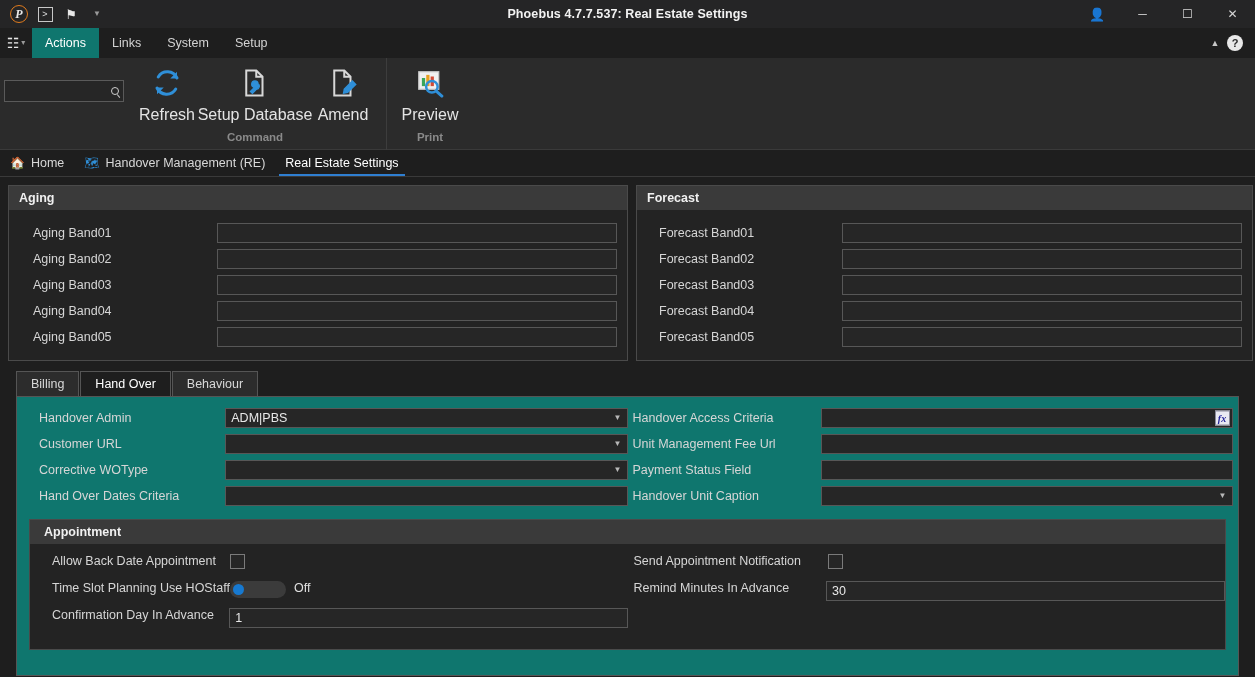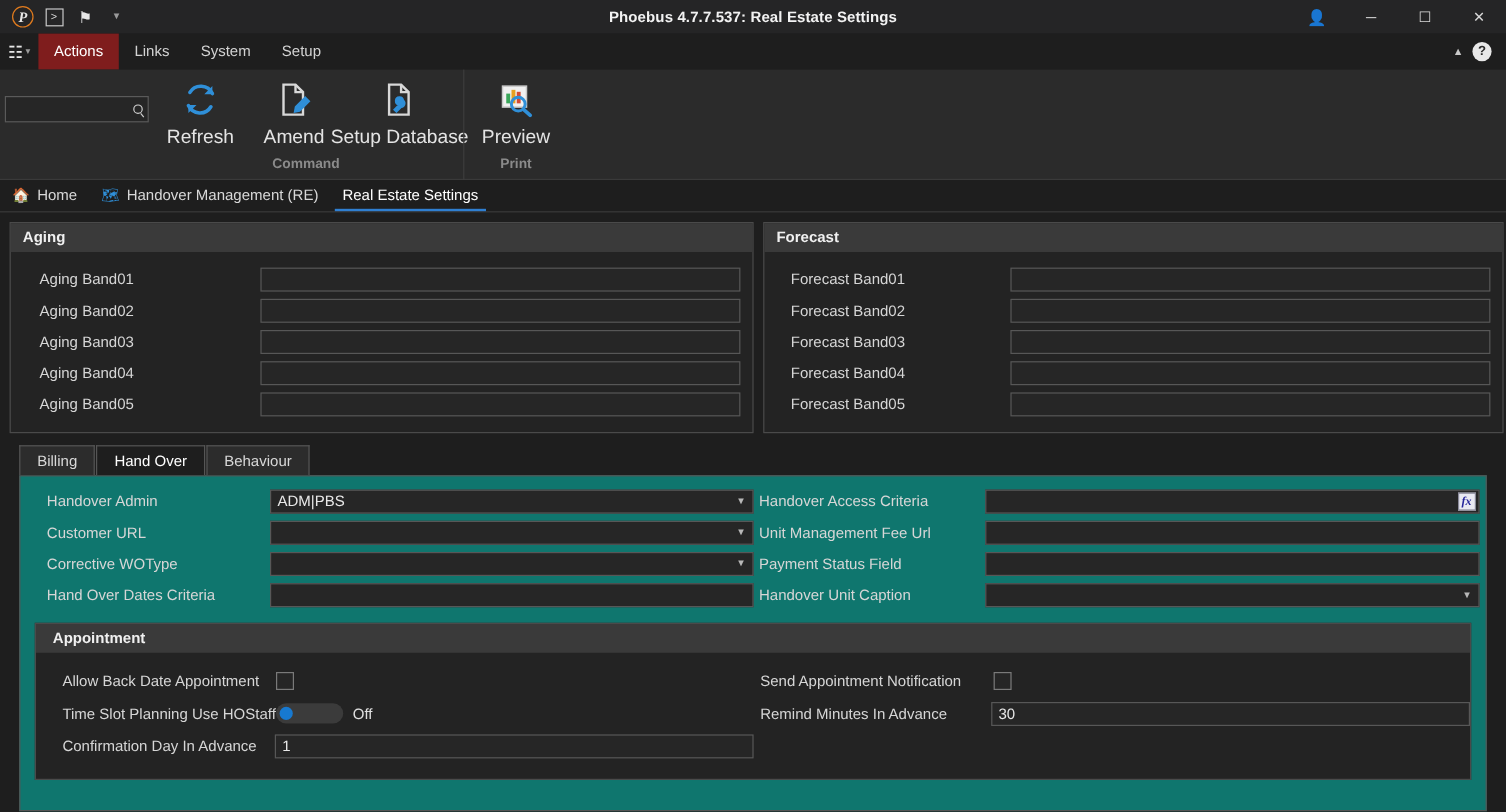--- a/index.html
+++ b/index.html
@@ -56,21 +56,21 @@
   }
   .appmenu {
     width: 32px; display: flex; align-items: center;
     justify-content: center; gap: 2px;
   }
   .appmenu .grid-ico { color: #e6e6e6; font-size: 14px; line-height: 1; }
   .rtab {
     padding: 0 13px; display: flex; align-items: center;
     font-size: 12.5px; color: #d3d3d3; cursor: default;
   }
-  .rtab.active { background: #7f1d1d; color: #ffffff; align-items: center; }
+  .rtab.active { background: #0f766e; color: #ffffff; align-items: center; }
   .menu-right { margin-left: auto; display: flex; align-items: center; gap: 2px; padding-right: 8px; }
   .chevup { color: #c8c8c8; font-size: 9px; width: 20px; text-align: center; }
   .helpbtn {
     width: 16px; height: 16px; border-radius: 50%;
     background: #e8e8e8; color: #2a2a2a; font-size: 11px;
     font-weight: bold; display: flex; align-items: center;
     justify-content: center; margin-right: 4px;
   }
 
   
@@ -205,21 +205,21 @@
     margin: 10px 12px 0 12px; border: 1px solid #4a4a4a;
     background: #232323;
   }
   .appt-head {
     height: 24px; background: #3a3a3a; display: flex;
     align-items: center; padding-left: 14px;
     font-size: 12.5px; font-weight: bold; color: #f0f0f0;
   }
   .appt-body { display: flex; padding: 10px 0 14px 0; }
   .appt-col { width: 50%; }
-  .ap-row { display: flex; align-items: center; height: 27px; }
+  .ap-row { display: flex; align-items: flex-start; height: 27px; }
   .ap-row .flabel { width: 200px; padding-left: 22px; }
   .appt-col.right .ap-row .flabel { width: 200px; padding-left: 6px; }
 
   .chk {
     width: 15px; height: 15px; background: #262626;
     border: 1px solid #7a7a7a;
   }
   .toggle {
     width: 56px; height: 17px; border-radius: 9px;
     background: #3b3b3b; display: flex; align-items: center;
@@ -306,39 +306,39 @@
         <span class="ritem-ico">
           <svg width="30" height="30" viewBox="0 0 24 24" fill="none" stroke="#2f8fd8" stroke-width="2.4" stroke-linecap="round">
             <path d="M20 8A8.5 8.5 0 0 0 5 7.2"></path>
               <polyline points="20,3 20,8.4 14.6,8.4" fill="#2f8fd8" stroke="none"></polyline>
             <path d="M4 16a8.5 8.5 0 0 0 15 0.8"></path>
               <polyline points="4,21 4,15.6 9.4,15.6" fill="#2f8fd8" stroke="none"></polyline>
           </svg>
         </span>
         <span class="ritem-label">Refresh</span>
       </div>
+      <div class="ritem wide">
+        <span class="ritem-ico">
+          <svg width="30" height="30" viewBox="0 0 24 24" fill="none" stroke="#d8d8d8" stroke-width="1.6">
+            <path d="M5 2h8l5 5v15H5z"></path>
+              <path d="M13 2v5h5"></path>
+            <path d="M14.5 12.5a2.6 2.6 0 1 0-3 3l-3.2 3.2 1.6 1.6 3.2-3.2a2.6 2.6 0 0 0 1.4-4.6z" fill="#2f8fd8" stroke="#2f8fd8" stroke-width="1"></path>
+          </svg>
+        </span>
+        <span class="ritem-label">Setup Database</span>
+      </div>
       <div class="ritem">
         <span class="ritem-ico">
           <svg width="30" height="30" viewBox="0 0 24 24" fill="none" stroke="#d8d8d8" stroke-width="1.6">
             <path d="M5 2h8l5 5v15H5z"></path>
               <path d="M13 2v5h5"></path>
             <path d="M19.5 10.5l2.6 2.6-6.4 6.4-3.2.6.6-3.2z" fill="#2f8fd8" stroke="#2f8fd8" stroke-width="1.2"></path>
           </svg>
         </span>
         <span class="ritem-label">Amend</span>
-      </div>
-      <div class="ritem wide">
-        <span class="ritem-ico">
-          <svg width="30" height="30" viewBox="0 0 24 24" fill="none" stroke="#d8d8d8" stroke-width="1.6">
-            <path d="M5 2h8l5 5v15H5z"></path>
-              <path d="M13 2v5h5"></path>
-            <path d="M14.5 12.5a2.6 2.6 0 1 0-3 3l-3.2 3.2 1.6 1.6 3.2-3.2a2.6 2.6 0 0 0 1.4-4.6z" fill="#2f8fd8" stroke="#2f8fd8" stroke-width="1"></path>
-          </svg>
-        </span>
-        <span class="ritem-label">Setup Database</span>
       </div>
     </div>
     <div class="rgroup-label">Command</div>
   </div>
 
   <div class="rgroup">
     <div class="rgroup-items">
       <div class="ritem">
         <span class="ritem-ico">
           <svg width="30" height="30" viewBox="0 0 24 24" fill="none">

